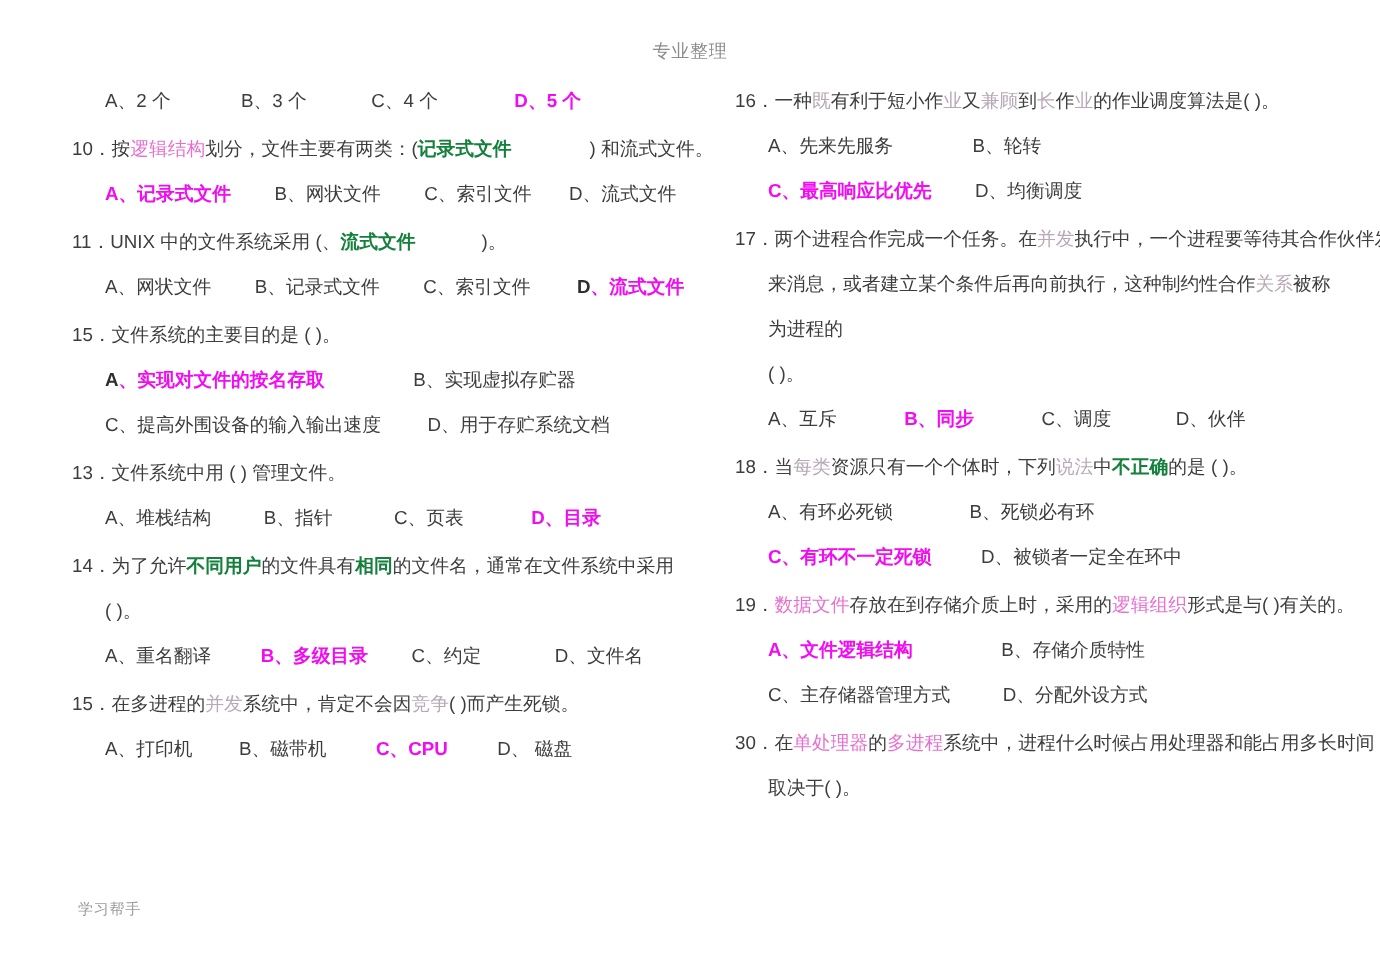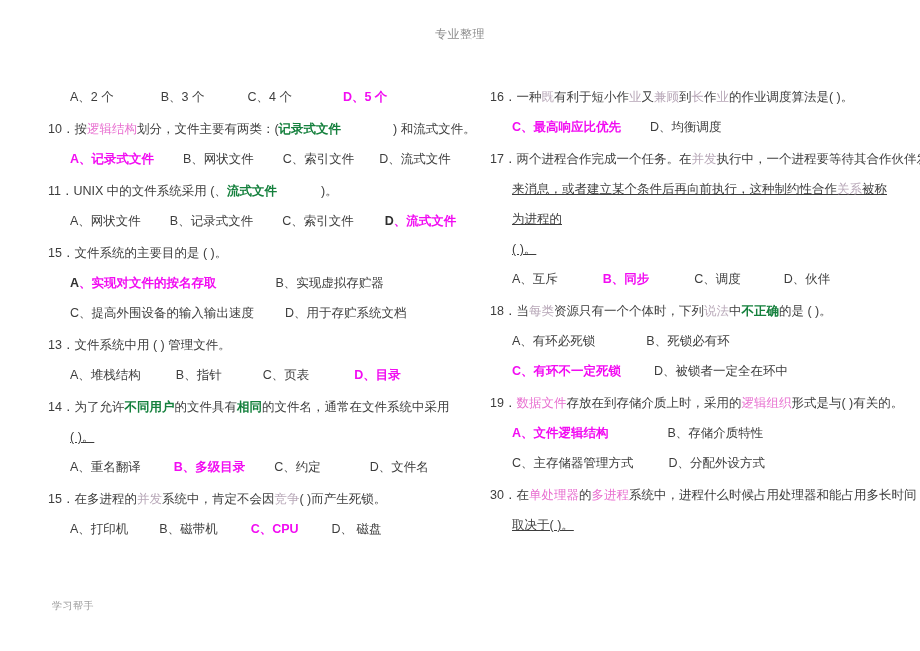--- a/index.html
+++ b/index.html
@@ -38,21 +38,20 @@
   }
 
   
   .columns {
     position: absolute;
     top: 52px;
     left: 0;
     width: 788px;
     height: 520px;
     display: flex;
-    margin-top: 30px;
   }
   .col {
     position: relative;
     box-sizing: border-box;
   }
   .col-left  { width: 462px; padding: 0 18px 0 48px; }
   .col-right { width: 458px; padding: 0 24px 0 28px; }
 
   
   .q {
@@ -65,21 +64,20 @@
     color: #3d3d3d;
   }
   .q-num {
     color: #3d3d3d;
   }
   .q-cont {
     font-size: 12.5px;
     line-height: 30px;
     padding-left: 22px;
     color: #3d3d3d;
-    text-decoration: underline;
   }
 
   .opts {
     padding-left: 22px;
     line-height: 30px;
     font-size: 12.5px;
     white-space: nowrap;
   }
   .opt {
     display: inline-block;
@@ -212,20 +210,25 @@
         </div>
       </div>
 
     </div>
 
     <div class="col col-right">
 
       <div class="q">
         <div class="q-stem"><span class="q-num">16．</span><span>一种</span><span class="hl-faint">既</span><span>有利于短小作</span><span class="hl-faint">业</span><span>又</span><span class="hl-faint">兼顾</span><span>到</span><span class="hl-faint">长</span><span>作</span><span class="hl-faint">业</span><span>的作业调度算法是(        )。</span></div>
         <div class="opts">
+          <span class="opt">A、先来先服务</span>
+          <span class="blank" style="width:46px"></span>
+          <span class="opt">B、轮转</span>
+        </div>
+        <div class="opts">
           <span class="opt ans">C、最高响应比优先</span>
           <span class="blank" style="width:22px"></span>
           <span class="opt">D、均衡调度</span>
         </div>
       </div>
 
       <div class="q">
         <div class="q-stem"><span class="q-num">17．</span><span>两个进程合作完成一个任务。在</span><span class="hl-faint">并发</span><span>执行中，一个进程要等待其合作伙伴发</span></div>
         <div class="q-cont"><span>来消息，或者建立某个条件后再向前执行，这种制约性合作</span><span class="hl-faint">关系</span><span>被称为进程的</span></div>
         <div class="q-cont">(        )。</div>

